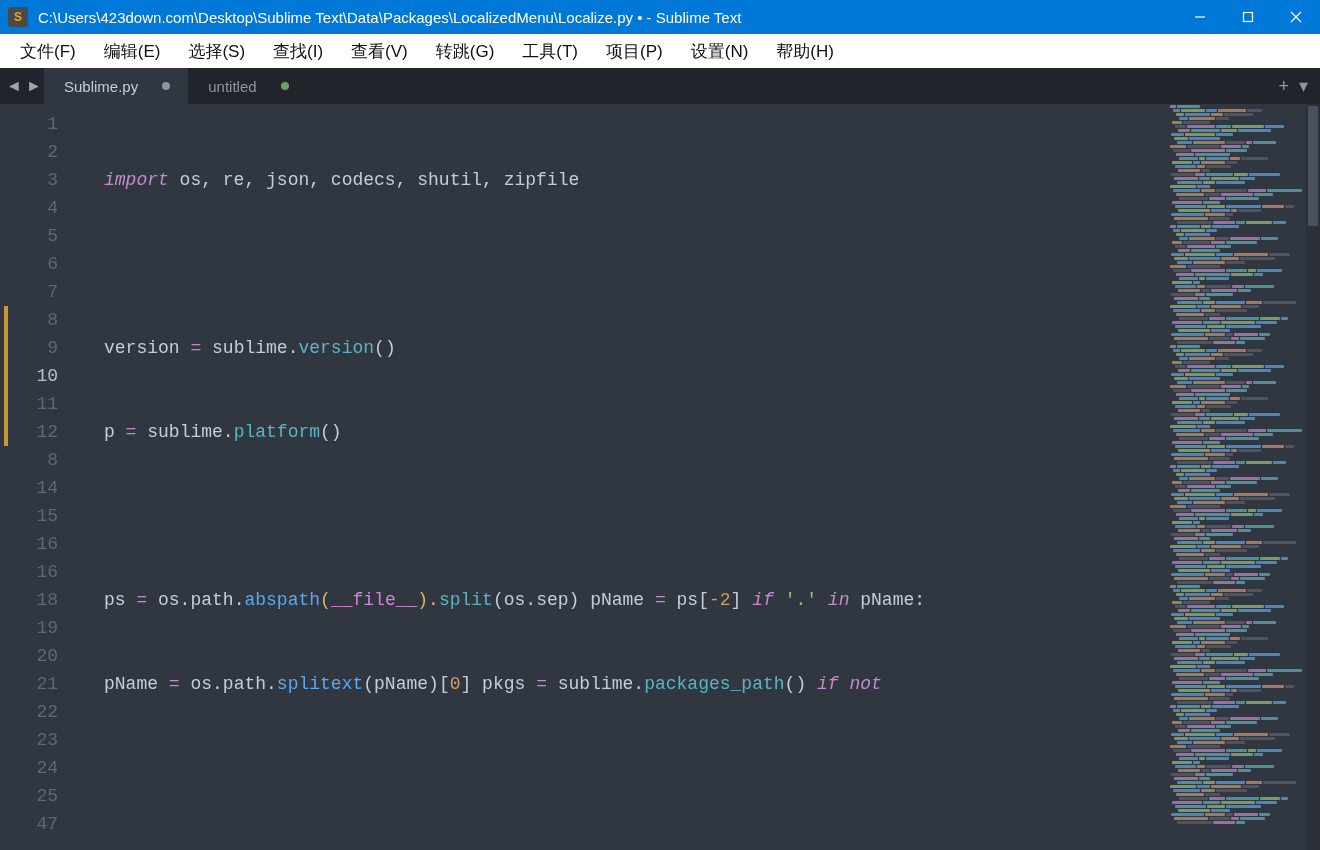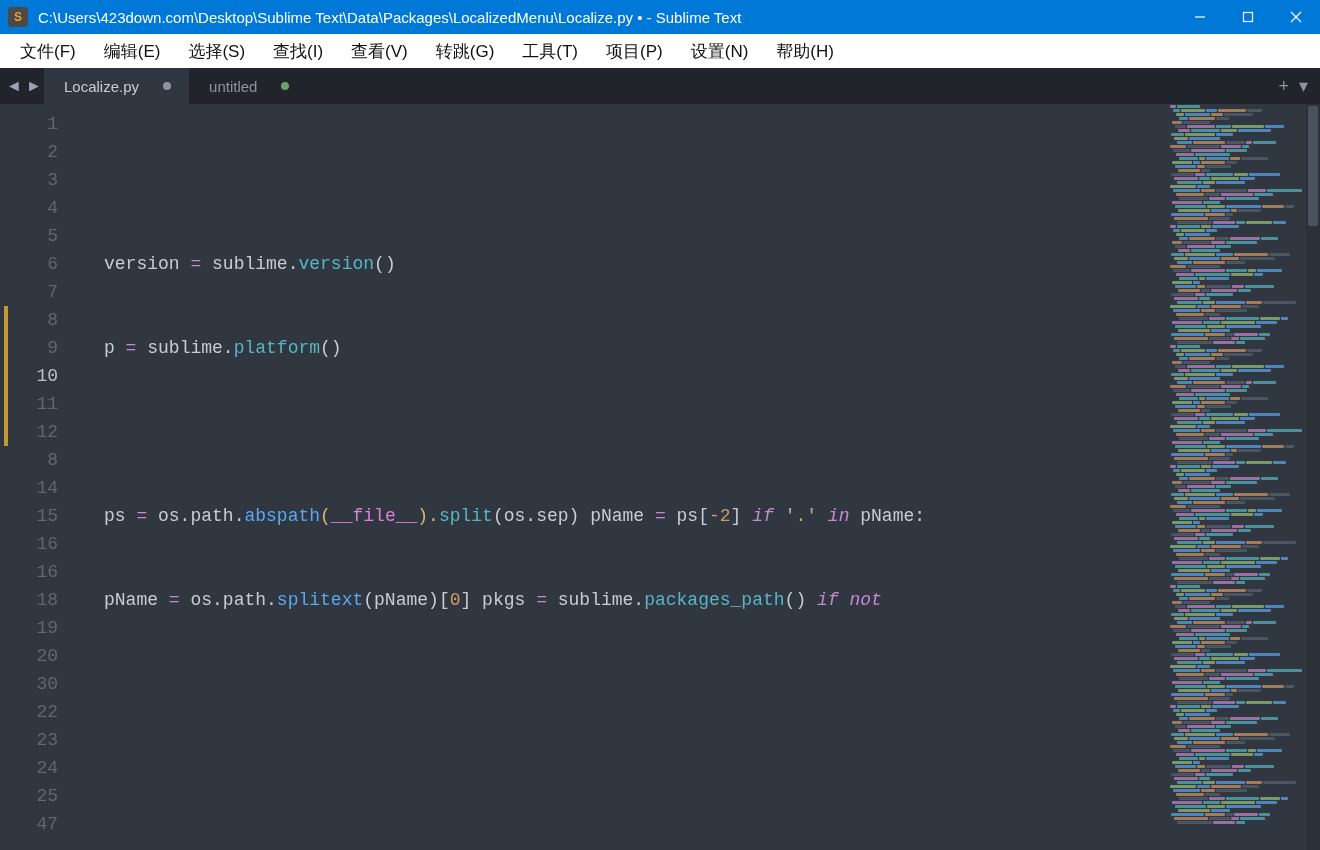--- a/index.html
+++ b/index.html
@@ -200,21 +200,21 @@
   <div class="menu">工具(T)</div>
   <div class="menu">项目(P)</div>
   <div class="menu">设置(N)</div>
   <div class="menu">帮助(H)</div>
 </div>
 
 <div class="tabbar">
   <div class="navarrow">◄</div>
   <div class="navarrow">►</div>
   <div class="tab active">
-    <span>Localize.py</span>
+    <span>Sublime.py</span>
     <span class="dirty"></span>
   </div>
   <div class="tab" style="color:#8b95a3">
     <span>untitled</span>
     <span class="dirty green"></span>
   </div>
   <div class="tabright">
     <span>+</span>
     <span>▾</span>
   </div>
@@ -237,28 +237,29 @@
       <div class="ln">11</div>
       <div class="ln">12</div>
       <div class="ln">8</div>
       <div class="ln">14</div>
       <div class="ln">15</div>
       <div class="ln">16</div>
       <div class="ln">16</div>
       <div class="ln">18</div>
       <div class="ln">19</div>
       <div class="ln">20</div>
-      <div class="ln">30</div>
+      <div class="ln">21</div>
       <div class="ln">22</div>
       <div class="ln">23</div>
       <div class="ln">24</div>
       <div class="ln">25</div>
       <div class="ln">47</div>
     </div>
   <div class="code">
+    <div class="line"><span class="kw">import</span><span> os, re, json, codecs, shutil, zipfile</span></div>
     <div class="line"></div>
     <div class="line"><span>version </span><span class="op">=</span><span> sublime.</span><span class="fn">version</span><span>()</span></div>
     <div class="line"><span>p </span><span class="op">=</span><span> sublime.</span><span class="fn">platform</span><span>()</span></div>
     <div class="line"></div>
     <div class="line"><span>ps </span><span class="op">=</span><span> os.path.</span><span class="fn2">abspath</span><span class="par">(</span><span class="mag">__file__</span><span class="par">).</span><span class="fn">split</span><span>(os.sep) pName </span><span class="op">=</span><span> ps[</span><span class="num">-2</span><span>] </span><span class="kw">if</span><span> </span><span class="str">'.'</span><span> </span><span class="kw">in</span><span> pName:</span></div>
     <div class="line"><span>pName </span><span class="op">=</span><span> os.path.</span><span class="fn2">splitext</span><span>(pName)[</span><span class="num">0</span><span>] pkgs </span><span class="op">=</span><span> sublime.</span><span class="fn">packages_path</span><span>() </span><span class="kw">if</span><span> </span><span class="kw">not</span></div>
     
     
     
     

